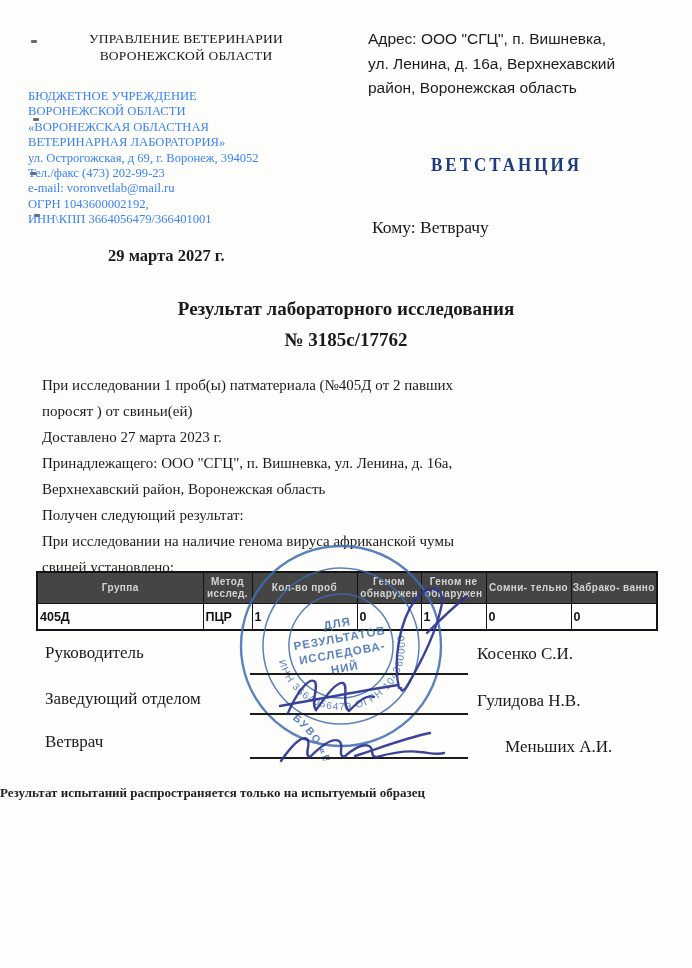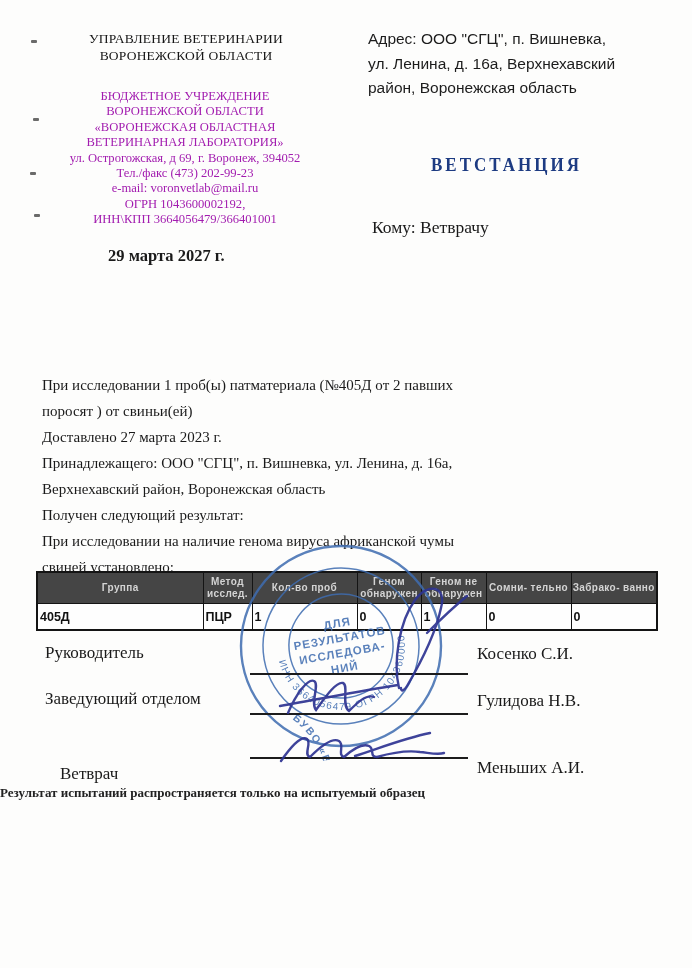--- a/index.html
+++ b/index.html
@@ -15,21 +15,21 @@
   .pre{white-space:pre-line;}
 
   .org-top{
     left:40px;top:30px;width:292px;
     font-size:13.5px;line-height:17px;
     text-align:center;color:#161616;letter-spacing:.2px;
   }
   .org-main{
     left:28px;top:89px;width:314px;
     font-size:12.6px;line-height:15.4px;
-    text-align:center;color:#a21caf;
+    text-align:left;color:#3b82f6;
   }
   .recipient-address{
     left:368px;top:27px;width:302px;
     font-family:"Liberation Sans", sans-serif;
     font-size:15.5px;line-height:24.5px;
     color:#1c1c1c;
   }
   .station{
     left:431px;top:156px;
     font-size:17px;font-weight:bold;letter-spacing:3px;
@@ -120,20 +120,24 @@
 ИНН\КПП 3664056479/366401001</div>
 
   <div class="abs recipient-address pre">Адрес: ООО "СГЦ", п. Вишневка,
 ул. Ленина, д. 16а, Верхнехавский
 район, Воронежская область</div>
   <div class="abs station" style="color:#1d3b82;">ВЕТСТАНЦИЯ</div>
   <div class="abs to-line">Кому: Ветврачу</div>
 
   <div class="abs date-line">29 марта 2027 г.</div>
 
+  <div class="abs doc-title">
+    <div>Результат лабораторного исследования</div>
+    <div>№ 3185с/17762</div>
+  </div>
 
   <div class="abs body-text">
     <p class="pre">При исследовании 1 проб(ы) патматериала (№405Д  от 2 павших
 поросят ) от свиньи(ей)</p>
     <p class="pre">Доставлено 27 марта 2023 г.</p>
     <p class="pre">Принадлежащего: ООО "СГЦ", п. Вишневка, ул. Ленина, д. 16а,
 Верхнехавский район, Воронежская область</p>
     <p class="pre">Получен следующий результат:</p>
     <p class="pre">При исследовании на наличие генома вируса африканской чумы
 свиней установлено:</p>
@@ -196,23 +200,23 @@
   </div>
 
   <div class="abs sig-role" style="top:643px;">Руководитель</div>
   <div class="abs sig-line" style="top:673px;"></div>
   <div class="abs sig-name" style="top:644px;">Косенко С.И.</div>
 
   <div class="abs sig-role" style="top:689px;">Заведующий отделом</div>
   <div class="abs sig-line" style="top:713px;"></div>
   <div class="abs sig-name" style="top:691px;">Гулидова Н.В.</div>
 
-  <div class="abs sig-role" style="top:764px;margin-left:15px;">Ветврач</div>
+  <div class="abs sig-role" style="top:732px;">Ветврач</div>
   <div class="abs sig-line" style="top:757px;"></div>
-  <div class="abs sig-name" style="top:758px;">Меньших А.И.</div>
+  <div class="abs sig-name" style="top:737px;margin-left:28px;">Меньших А.И.</div>
 
   <svg class="abs ink-layer" width="692" height="968" viewBox="0 0 692 968">
     <g fill="none" stroke="#2e3492" stroke-width="2.4" stroke-linecap="round" opacity="0.92">
       <path d="M 399 688 C 393 662 399 622 415 600 C 428 582 447 586 441 608 C 435 636 420 664 407 686 C 404 691 401 692 401 688"></path>
       <path d="M 427 633 C 440 620 456 605 467 596"></path>
       <path d="M 288 713 C 296 694 308 678 314 681 C 320 684 310 703 316 710 C 324 699 336 681 343 683 C 349 685 341 706 349 711 C 357 703 366 694 374 697"></path>
       <path d="M 280 706 C 320 699 360 691 398 685"></path>
       <path d="M 281 761 C 290 748 301 735 307 739 C 312 743 303 755 310 757 C 320 747 332 737 339 741 C 345 745 337 755 344 757 C 353 749 362 743 369 746 C 375 749 369 757 377 757 C 391 753 406 750 420 752 C 430 753 438 755 444 753"></path>
       <path d="M 355 756 C 380 748 405 738 430 733"></path>
     </g>

